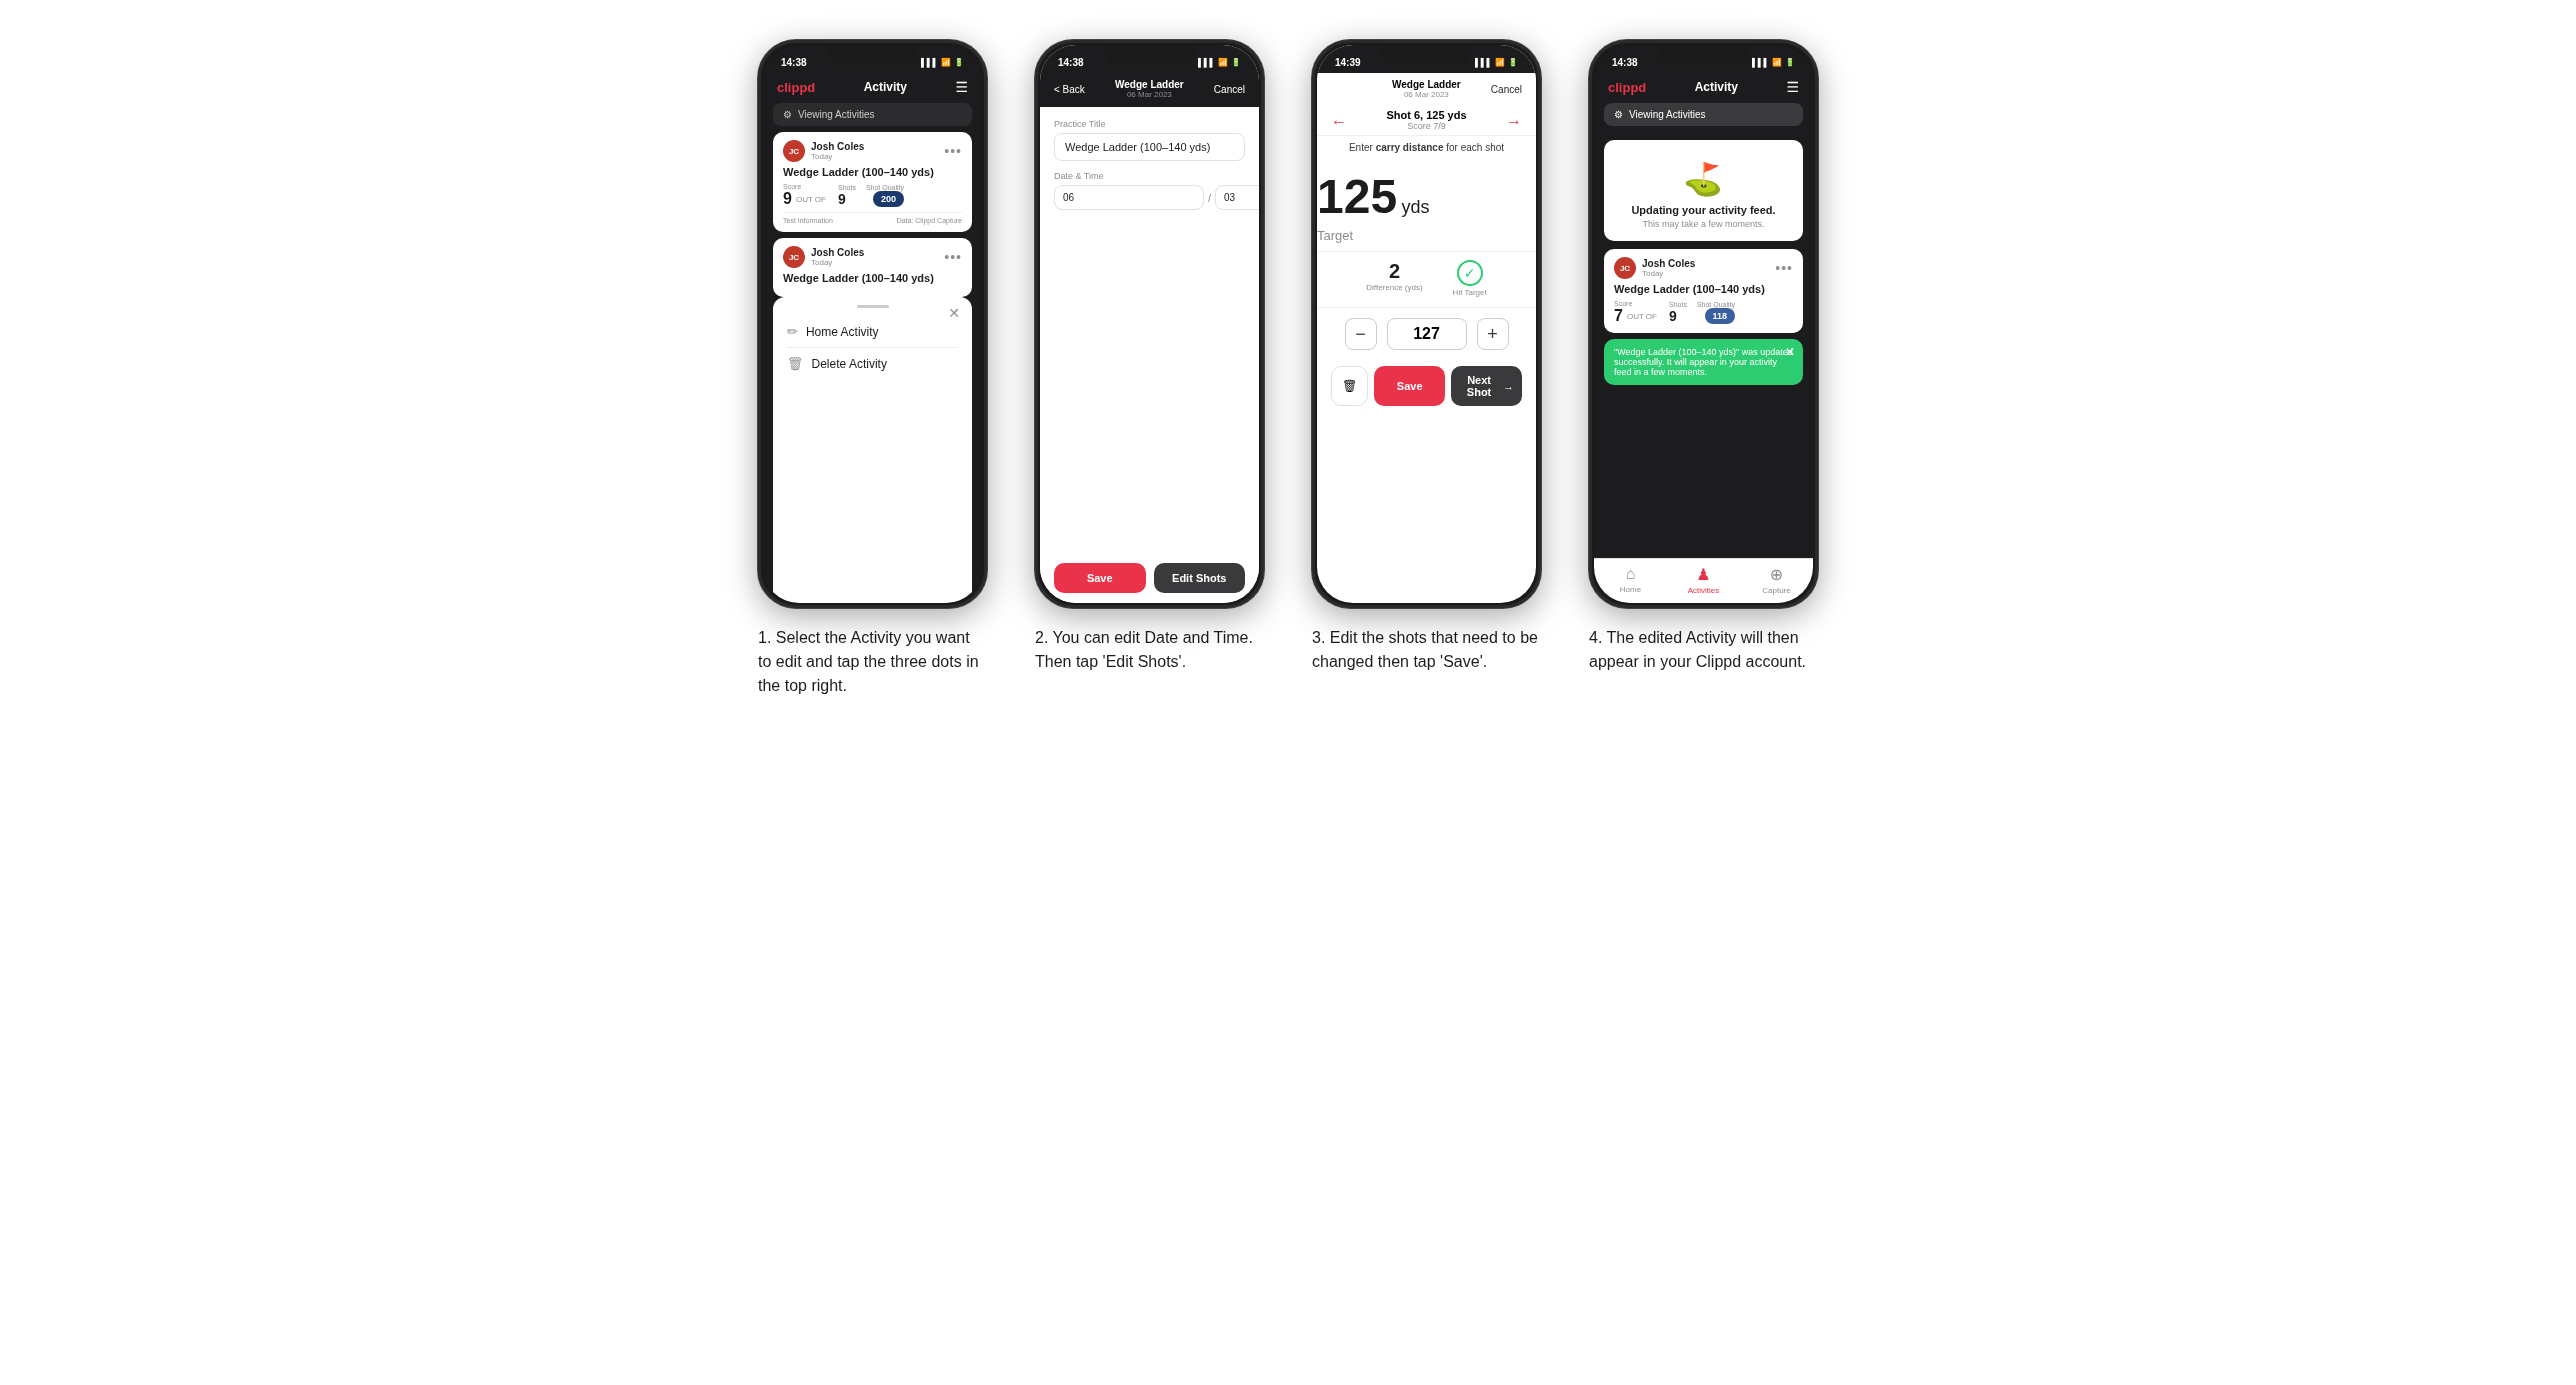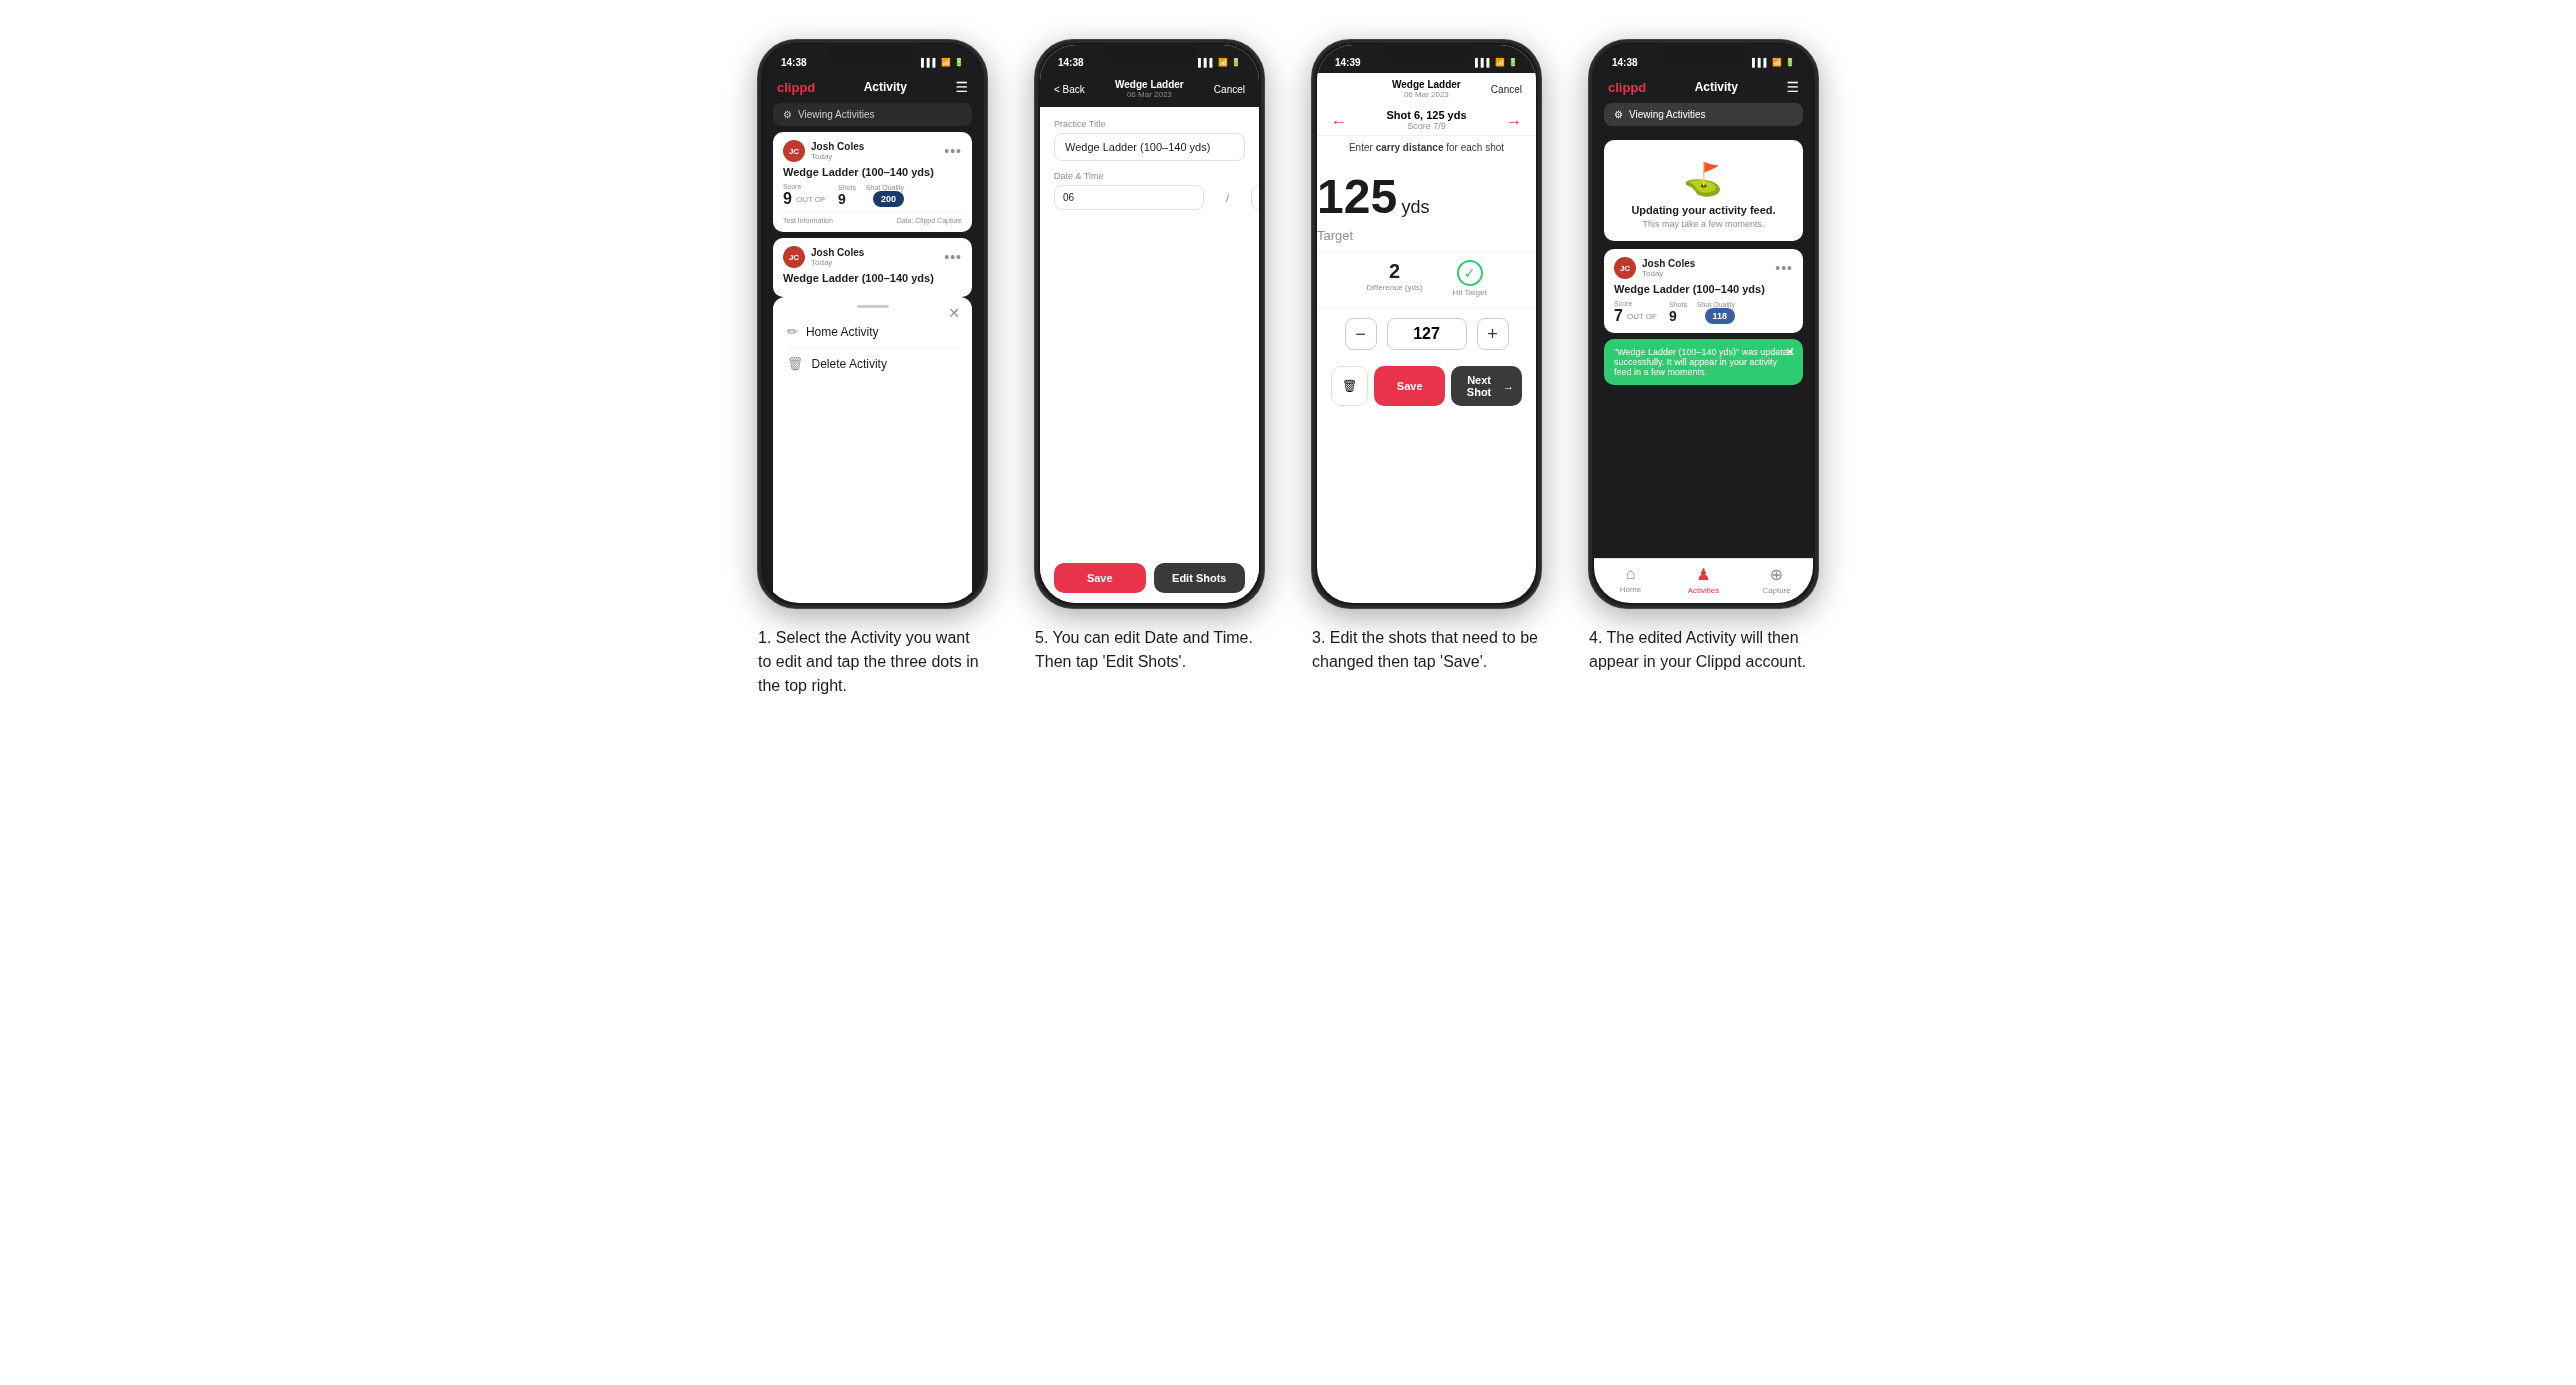--- a/index.html
+++ b/index.html
@@ -194,21 +194,21 @@
       border: 1px solid #e0e0e0;
       border-radius: 8px;
       padding: 7px 10px;
       font-size: 11px;
       color: #1c1c1e;
       width: 100%;
       margin-bottom: 10px;
     }
     .date-time-row {
       display: flex;
-      gap: 22px;
+      gap: 4px;
       align-items: center;
       margin-bottom: 10px;
     }
     .date-input {
       border: 1px solid #e0e0e0;
       border-radius: 8px;
       padding: 6px 8px;
       font-size: 10px;
       color: #1c1c1e;
       flex: 1;
@@ -538,21 +538,21 @@
 
           </div>
         </div>
         <div class="spacer"></div>
         <div class="edit-btn-row">
           <button class="btn-save">Save</button>
           <button class="btn-edit-shots">Edit Shots</button>
         </div>
       </div>
     </div>
-    <div class="caption-text">5. You can edit Date and Time. Then tap 'Edit Shots'.</div>
+    <div class="caption-text">2. You can edit Date and Time. Then tap 'Edit Shots'.</div>
   </div>
 
   <div class="phone-column">
     <div class="phone-frame">
       <div class="phone-notch"></div>
       <div class="phone-screen screen-white">
 
         <div class="status-bar">
           <span class="status-time">14:39</span>
           <div class="status-icons">

